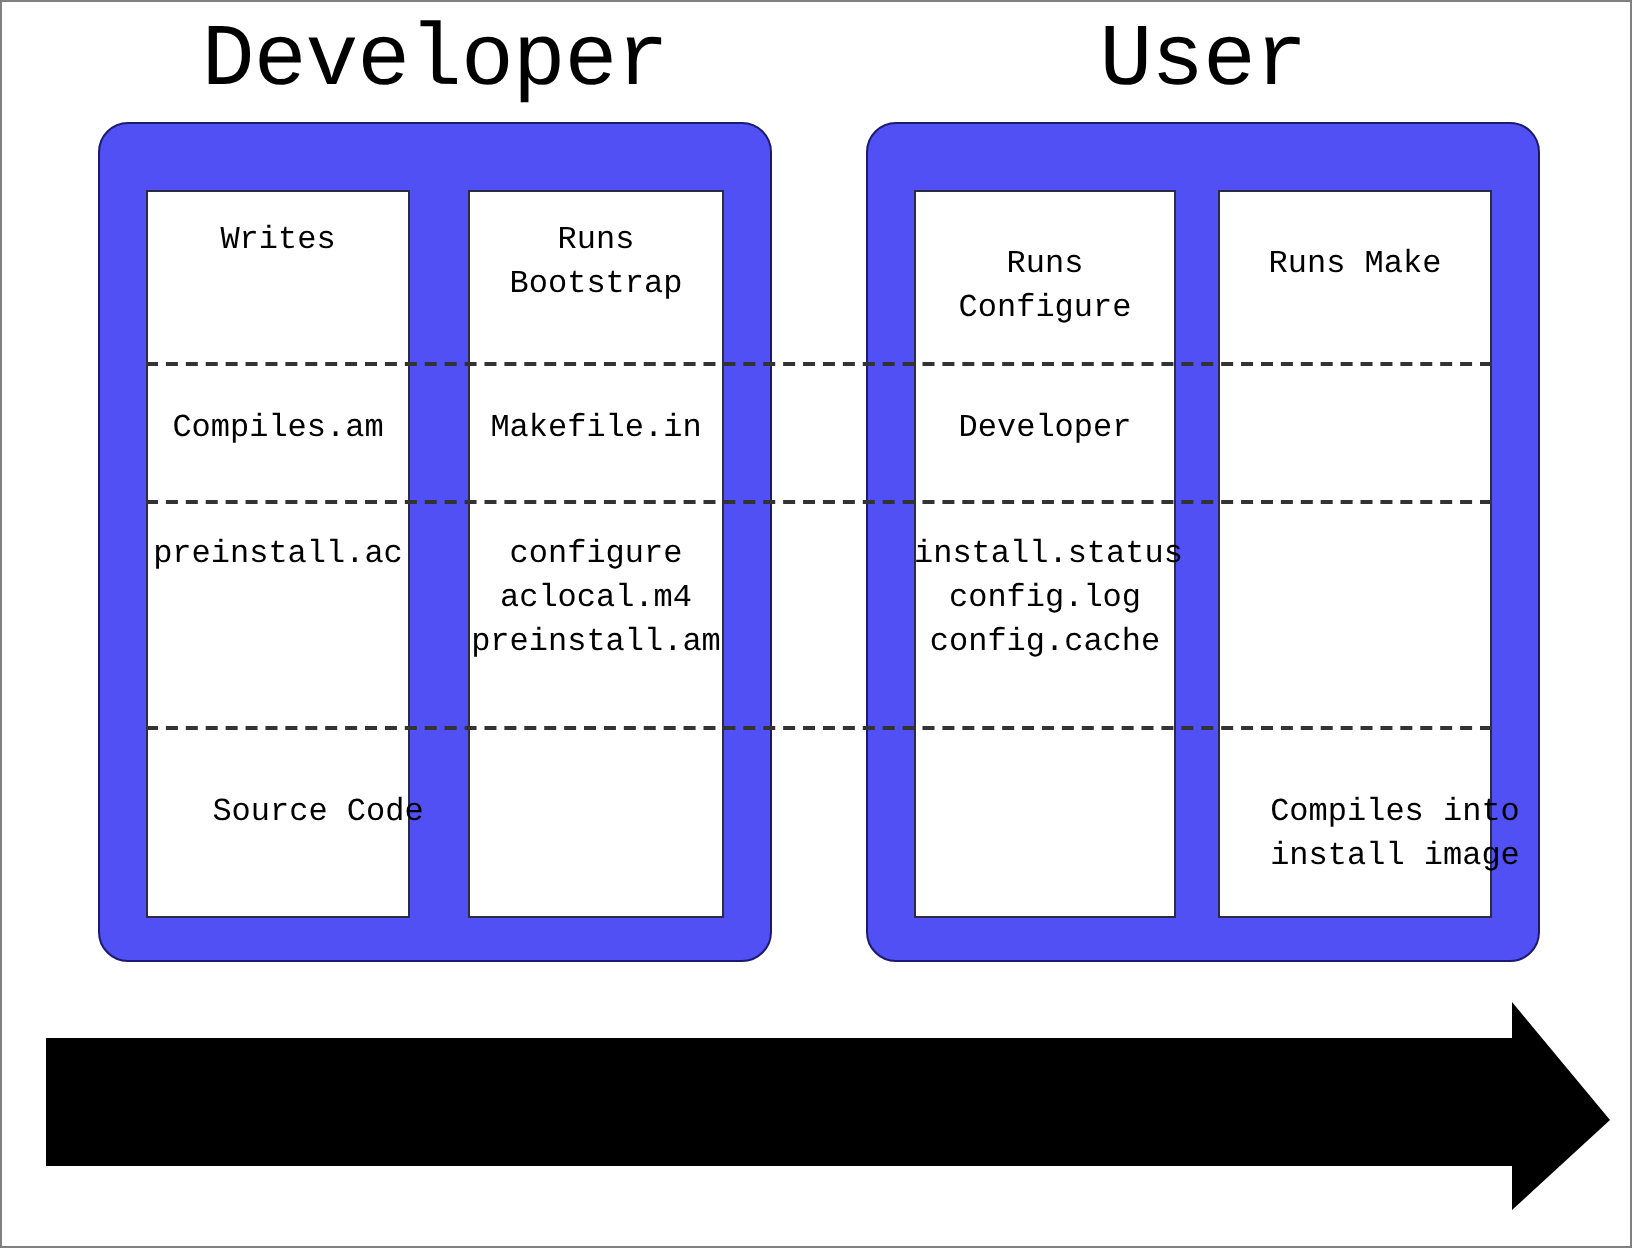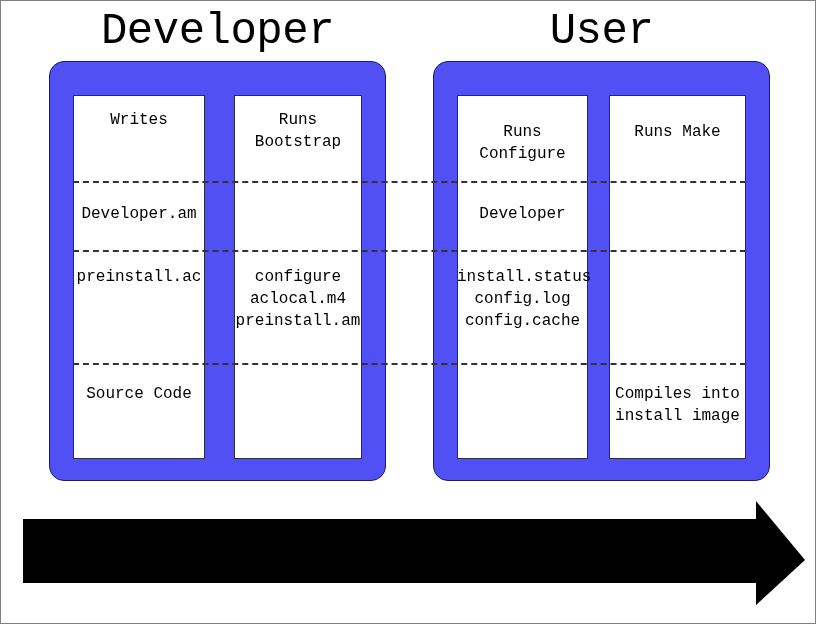--- a/index.html
+++ b/index.html
@@ -88,21 +88,21 @@
   .cx-writes    { left: 72px;  width: 132px; }
   .cx-bootstrap { left: 233px; width: 128px; }
   .cx-configure { left: 456px; width: 131px; }
   .cx-make      { left: 608px; width: 137px; }
 
   
   .row-1 { top: 108px; }
   .row-1b { top: 120px; }
   .row-2 { top: 202px; }
   .row-3 { top: 265px; }
-  .row-4 { top: 382px; }
+  .row-4 { top: 394px; margin-left: 20px; }
 
   
   #flow-arrow {
     position: absolute;
     left: 22px;
     top: 500px;
     width: 782px;
     height: 104px;
   }
 </style>
@@ -120,26 +120,27 @@
   <div id="col-writes" class="column-box"></div>
   <div id="col-bootstrap" class="column-box"></div>
   <div id="col-configure" class="column-box"></div>
   <div id="col-make" class="column-box"></div>
 
   <div id="divider-1" class="divider"></div>
   <div id="divider-2" class="divider"></div>
   <div id="divider-3" class="divider"></div>
 
   <div class="cell cx-writes row-1">Writes</div>
-  <div class="cell cx-writes row-2">Developer.am</div>
+  <div class="cell cx-writes row-2">Compiles.am</div>
   <div class="cell cx-writes row-3">preinstall.ac</div>
   <div class="cell cx-writes row-4">Source Code</div>
 
   <div class="cell cx-bootstrap row-1">Runs
 Bootstrap</div>
+  <div class="cell cx-bootstrap row-2">Makefile.in</div>
   <div class="cell cx-bootstrap row-3">configure
 aclocal.m4
 preinstall.am</div>
   <div class="cell cx-bootstrap row-4"></div>
 
   <div class="cell cx-configure row-1b">Runs
 Configure</div>
   <div class="cell cx-configure row-2">Developer</div>
   <div class="cell cx-configure row-3">install.status
 config.log

